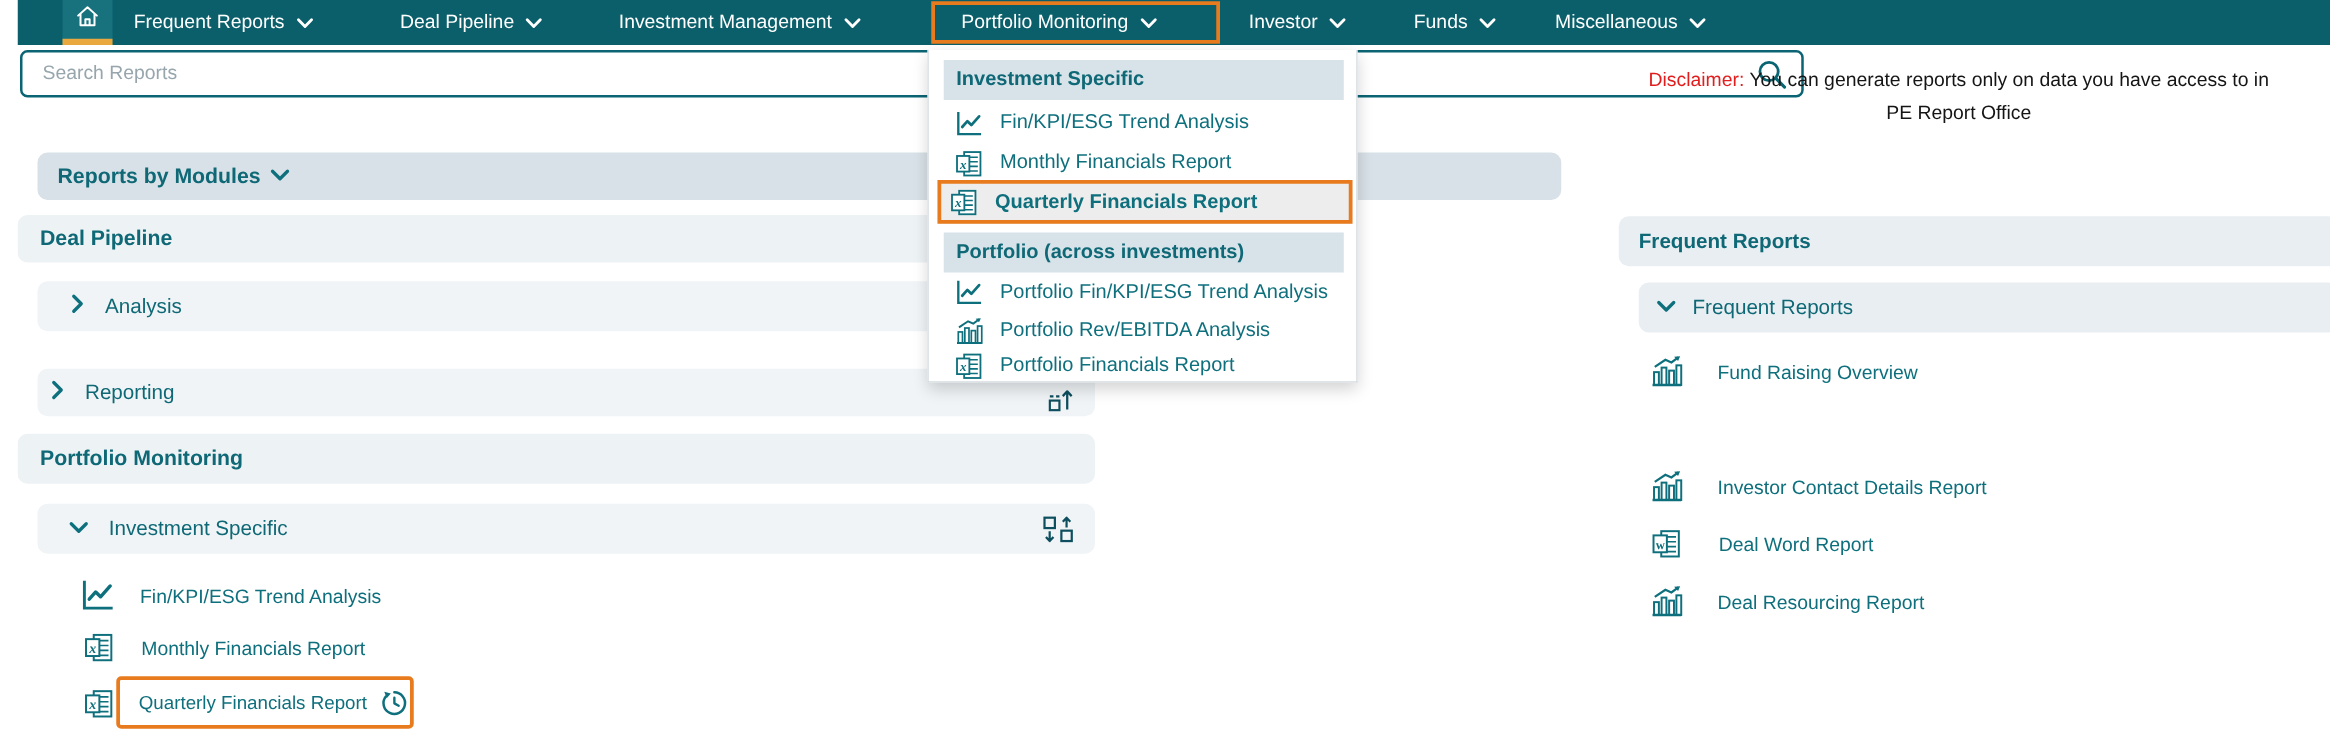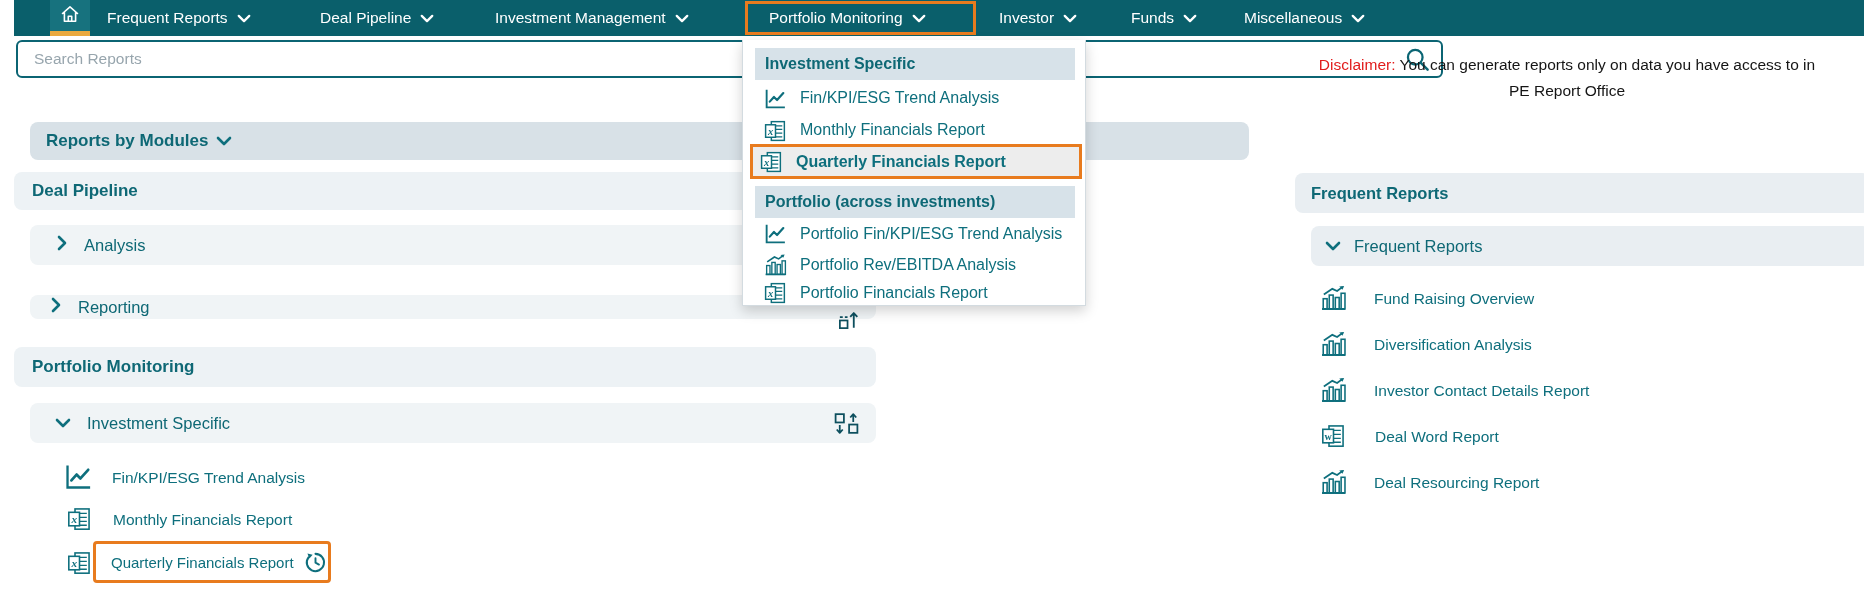--- a/index.html
+++ b/index.html
@@ -222,21 +222,21 @@
     <span class="ttl">Deal Pipeline</span>
   </div>
 
   <div class="band row" style="left:16px;top:225px;width:846px;height:40px;padding-left:27px;gap:17px;">
     <span class="teal"><svg width="10" height="16">
           <use href="#i-chevright"></use>
         </svg></span>
     <span class="rowttl">Analysis</span>
   </div>
 
-  <div class="band row" style="left:16px;top:295px;width:846px;height:24px;padding-left:21px;gap:17px;">
+  <div class="band row" style="left:16px;top:295px;width:846px;height:38px;padding-left:11px;gap:17px;">
     <span class="teal"><svg width="10" height="16">
           <use href="#i-chevright"></use>
         </svg></span>
     <span class="rowttl">Reporting</span>
     <span class="icon-right" style="top:13px">
       <svg width="23" height="23">
           <use href="#i-expand"></use>
         </svg>
     </span>
   </div>
@@ -295,26 +295,20 @@
         </svg></span>
     <span class="rowttl">Frequent Reports</span>
   </div>
 
   <div class="rreport" style="left:1305px;top:283px;height:32px;gap:26px;">
     <span><svg width="29" height="29">
           <use href="#i-bars"></use>
         </svg></span>
     <span>Fund Raising Overview</span>
   </div>
-  <div class="rreport" style="left:1305px;top:329px;height:32px;gap:26px;">
-    <span><svg width="29" height="29">
-          <use href="#i-bars"></use>
-        </svg></span>
-    <span>Diversification Analysis</span>
-  </div>
   <div class="rreport" style="left:1305px;top:375px;height:32px;gap:26px;">
     <span><svg width="29" height="29">
           <use href="#i-bars"></use>
         </svg></span>
     <span>Investor Contact Details Report</span>
   </div>
   <div class="rreport" style="left:1306px;top:421px;height:32px;gap:28px;">
     <span><svg width="27" height="27">
           <use href="#i-word"></use>
         </svg></span>

